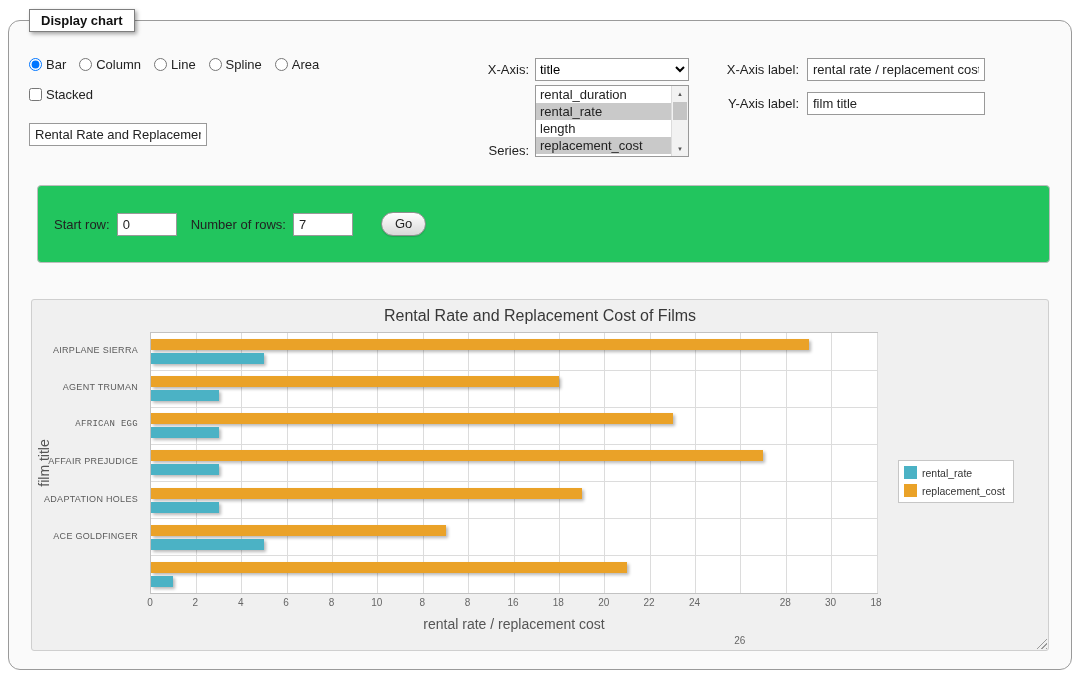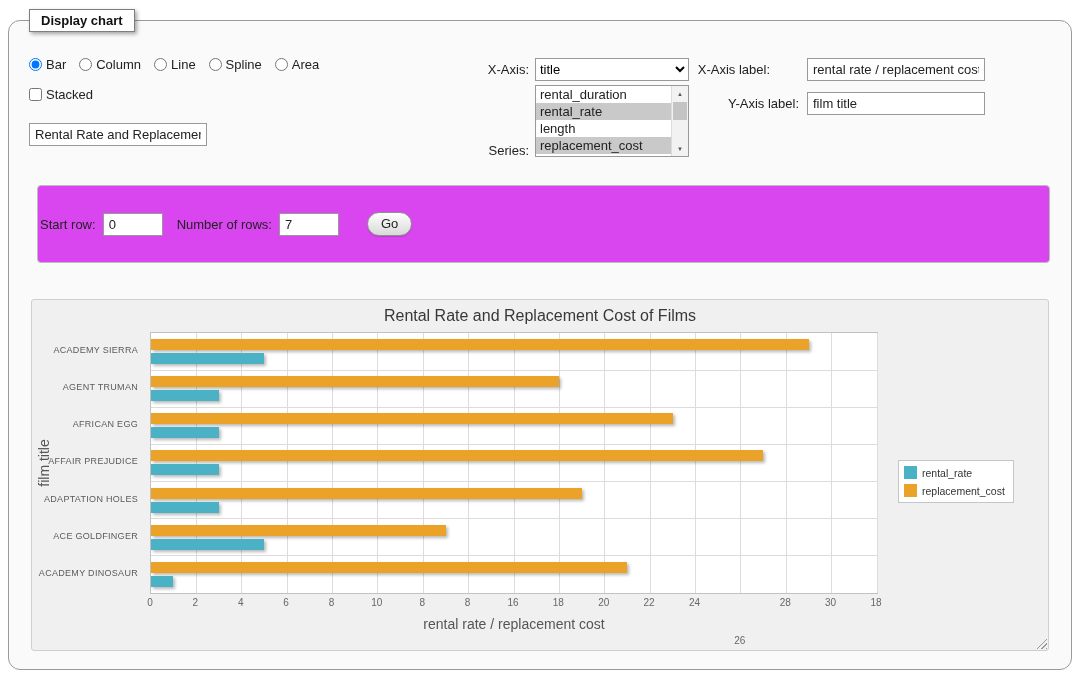--- a/index.html
+++ b/index.html
@@ -24,21 +24,21 @@
   .radio-row input, .stacked-row input { margin:0 4px 0 0; }
   .stacked-row { position:absolute; left:20px; top:66px; display:flex; align-items:center; cursor:pointer; }
   input[type="text"] {
     border:1px solid #999; background:#fff; height:23px; padding:2px 5px;
     font-family:"Liberation Sans", sans-serif; font-size:13px; color:#222;
   }
   .title-input { position:absolute; left:20px; top:102px; width:178px; }
   .label-cell { position:absolute; text-align:right; }
   .lbl-xaxis { left:432px; top:41px; width:88px; }
   .lbl-series { left:432px; top:122px; width:88px; }
-  .lbl-xaxlab { left:659px; top:41px; width:102px; }
+  .lbl-xaxlab { left:688px; top:41px; width:102px; }
   .lbl-yaxlab { left:688px; top:75px; width:102px; }
   .xaxis-select {
     position:absolute; left:526px; top:37px; width:154px; height:23px;
     border:1px solid #999; background:#fff; font-family:"Liberation Sans", sans-serif; font-size:13px;
   }
   .xaxlab-input { position:absolute; left:798px; top:37px; width:178px; }
   .yaxlab-input { position:absolute; left:798px; top:71px; width:178px; }
   .list-box {
     position:absolute; left:526px; top:64px; width:154px; height:72px;
     border:1px solid #999; background:#fff; display:flex; overflow:hidden;
@@ -47,22 +47,22 @@
   .list-item { height:17px; line-height:17px; padding:0 4px; white-space:nowrap; overflow:hidden; }
   .list-item.selected { background:#c9c9c9; }
   .scrollbar { width:17px; flex:0 0 17px; background:#f2f2f2; border-left:1px solid #dcdcdc; position:relative; }
   .sb-btn { position:absolute; left:0; right:0; height:15px; display:flex; align-items:center; justify-content:center;
             font-size:6px; color:#555; background:#f2f2f2; cursor:pointer; }
   .sb-up { top:0; }
   .sb-down { bottom:0; }
   .sb-thumb { position:absolute; left:1px; right:1px; top:16px; height:18px; background:#c4c4c4; cursor:pointer; }
   .rows-fieldset {
     position:absolute; left:28px; top:164px; width:1013px; height:78px;
-    background:#d946ef; border:1px solid #bdbdbd; border-radius:4px;
-    display:flex; align-items:center; padding-left:2px;
+    background:#22c55e; border:1px solid #bdbdbd; border-radius:4px;
+    display:flex; align-items:center; padding-left:16px;
   }
   .rows-fieldset .f-label { margin-right:7px; }
   .rows-fieldset input[type="text"] { width:60px; margin-right:14px; }
   .go-btn {
     margin-left:14px; border:1px solid #8f8f8f; border-radius:12px;
     background:linear-gradient(#fefefe,#d9d9d9); padding:3px 13px 4px;
     font-family:"Liberation Sans", sans-serif; font-size:13px; color:#222; cursor:pointer;
     box-shadow:0 1px 1px rgba(0,0,0,.15);
   }
   
@@ -164,27 +164,26 @@
     <input type="text" value="0" style="">
     <span class="f-label">Number of rows:</span>
     <input type="text" value="7" style="">
     <button type="button" class="go-btn">Go</button>
   </div>
 
   <div class="chart-panel">
     <div class="chart-title">Rental Rate and Replacement Cost of Films</div>
     <div class="y-axis-title">film title</div>
     <div class="y-cats">
-        <div class="cat-label" style="height: 37.1429px; line-height: 37.1429px;">ACADEMY SIERRA</div>
+        <div class="cat-label" style="height: 37.1429px; line-height: 37.1429px;">AIRPLANE SIERRA</div>
         <div class="cat-label" style="height: 37.1429px; line-height: 37.1429px;">AGENT TRUMAN</div>
-        <div class="cat-label" style="height: 37.1429px; line-height: 37.1429px;">AFRICAN EGG</div>
+        <div class="cat-label" style="height: 37.1429px; line-height: 37.1429px; font-family: Liberation Mono, monospace;">AFRICAN EGG</div>
         <div class="cat-label" style="height: 37.1429px; line-height: 37.1429px;">AFFAIR PREJUDICE</div>
         <div class="cat-label" style="height: 37.1429px; line-height: 37.1429px;">ADAPTATION HOLES</div>
         <div class="cat-label" style="height: 37.1429px; line-height: 37.1429px;">ACE GOLDFINGER</div>
-        <div class="cat-label" style="height: 37.1429px; line-height: 37.1429px;">ACADEMY DINOSAUR</div>
       </div>
     <div class="plot-area">
         <div class="vgrid" style="left: 44.875px;"></div>
         <div class="vgrid" style="left: 90.25px;"></div>
         <div class="vgrid" style="left: 135.625px;"></div>
         <div class="vgrid" style="left: 181px;"></div>
         <div class="vgrid" style="left: 226.375px;"></div>
         <div class="vgrid" style="left: 271.75px;"></div>
         <div class="vgrid" style="left: 317.125px;"></div>
         <div class="vgrid" style="left: 362.5px;"></div>

